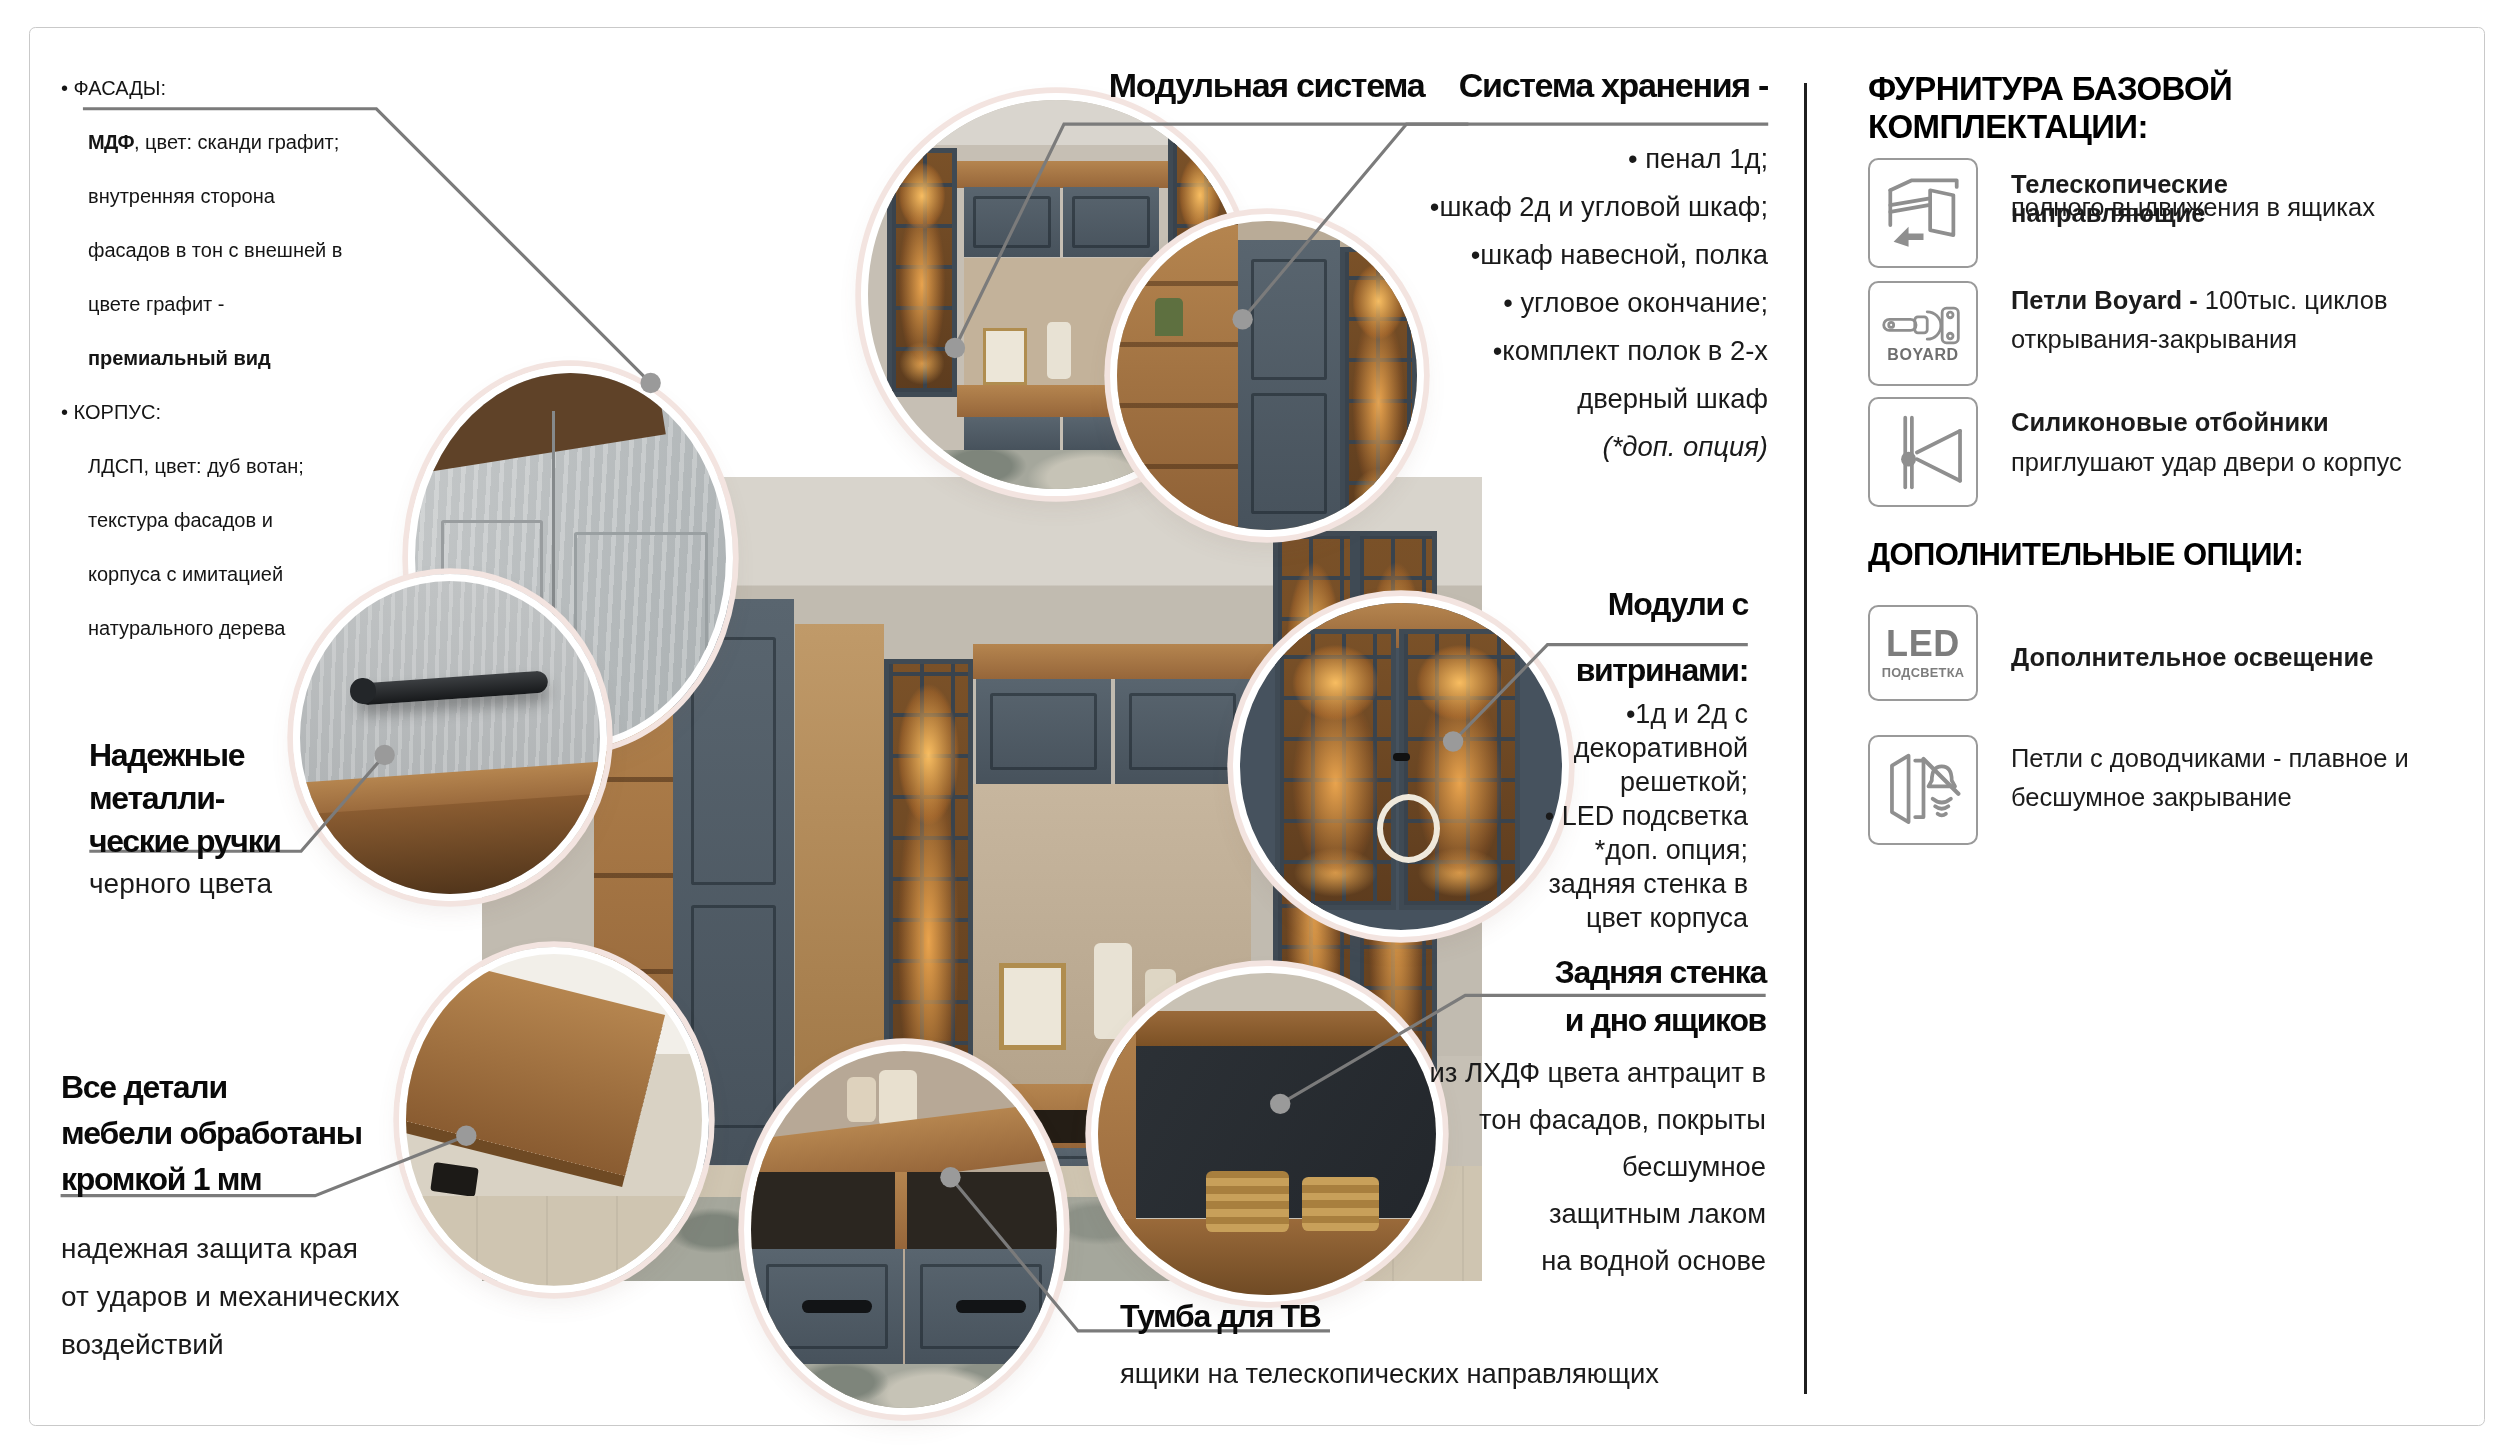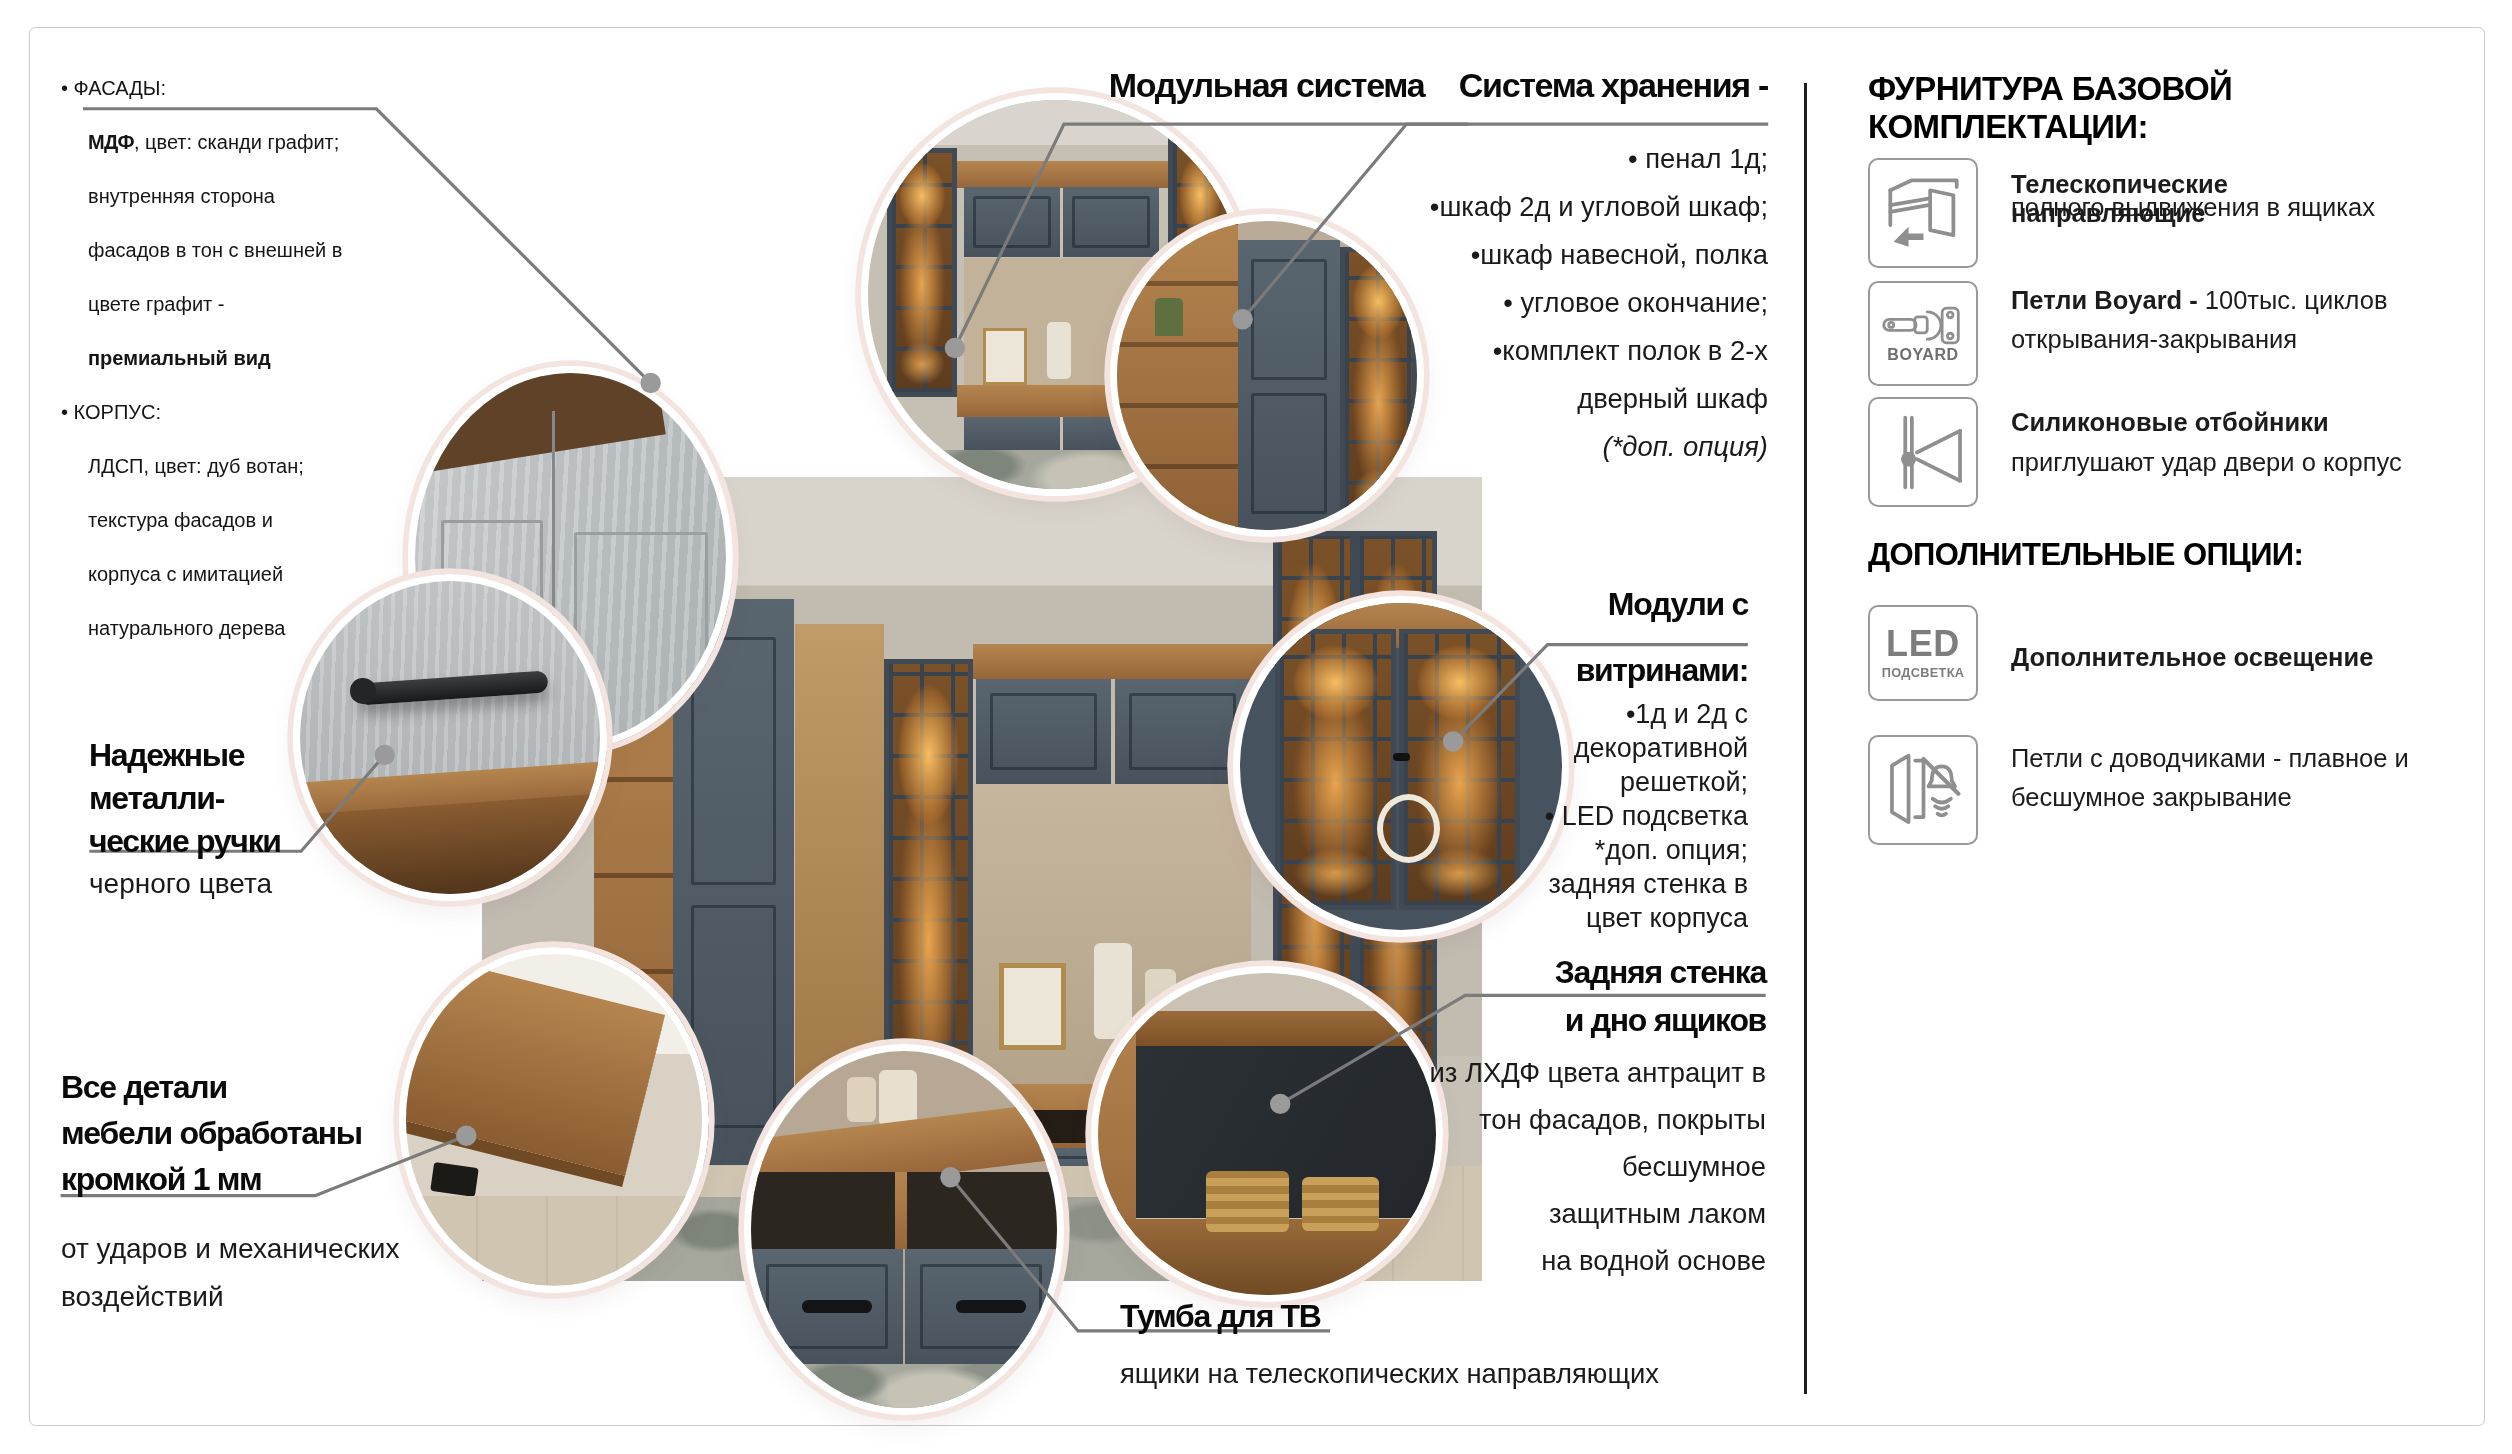--- a/index.html
+++ b/index.html
@@ -290,20 +290,21 @@
     <div>задняя стенка в</div>
     <div>цвет корпуса</div>
   </div>
 
   <div class="c-title t-edges">
     <div>Все детали</div>
     <div>мебели обработаны</div>
     <div>кромкой 1 мм</div>
   </div>
   <div class="c-body edges-sub">
+    <div>надежная защита края</div>
     <div>от ударов и механических</div>
     <div>воздействий</div>
   </div>
 
   <div class="c-title t-tv">Тумба для ТВ</div>
   <div class="c-body tv-sub">
     <div>ящики на телескопических направляющих</div>
   </div>
 
   <div class="c-title t-back1">Задняя стенка</div>

